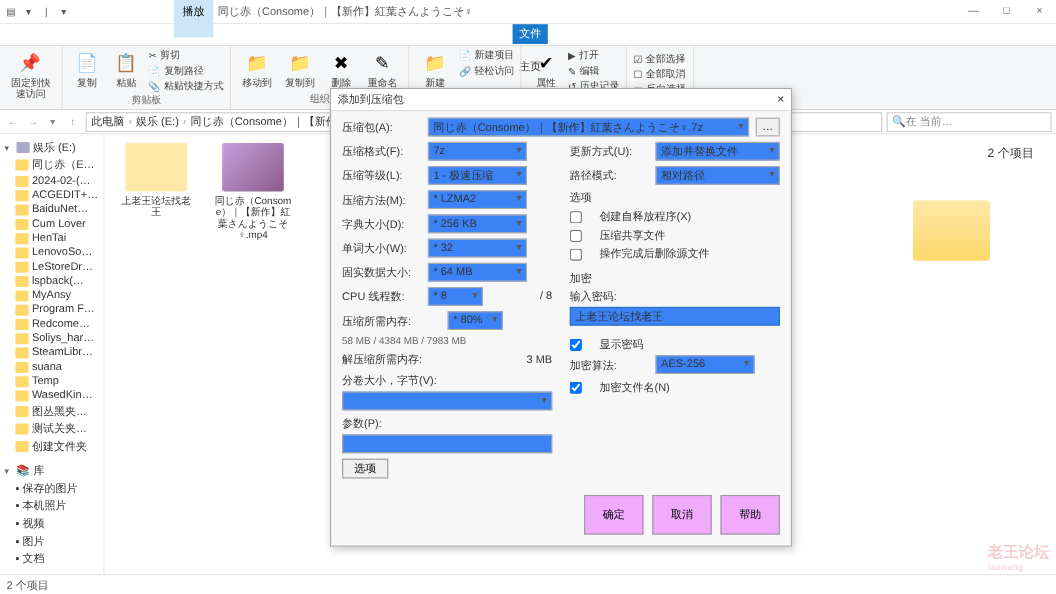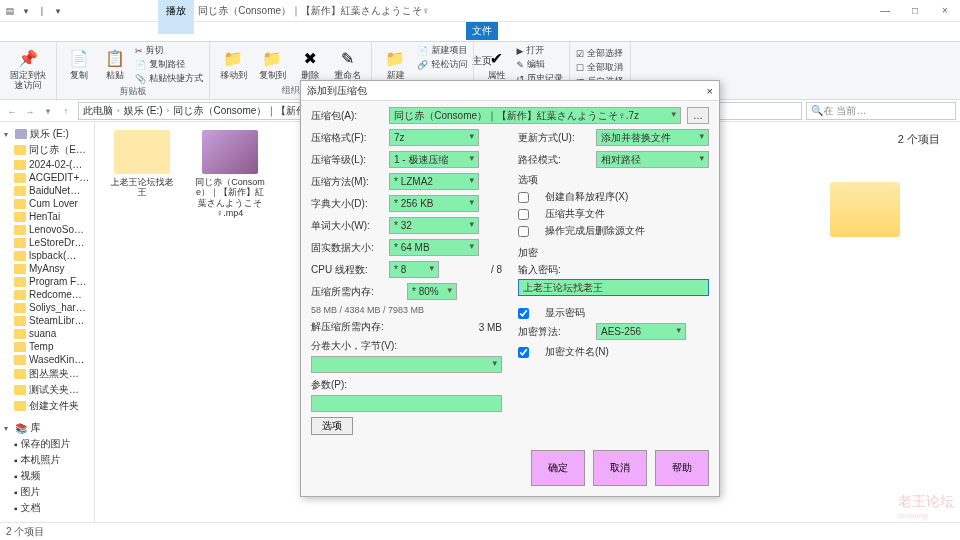--- a/index.html
+++ b/index.html
@@ -55,31 +55,31 @@
 .thumbs { display: flex; gap: 18px; }
 .thumb { display: flex; flex-direction: column; align-items: center; width: 70px; }
 .thumb .img { width: 56px; height: 44px; background: #ffe9a8; border-radius: 2px; margin-bottom: 3px; }
 .thumb.video .img { background: linear-gradient(135deg,#c9a0dc,#8b5a8b); position: relative; }
 .thumb .cap { font-size: 9px; color: #333; text-align: center; line-height: 1.15; word-break: break-all; }
 
 
 .statusbar { position: absolute; bottom: 0; left: 0; right: 0; height: 18px; border-top: 1px solid #e5e5e5; display: flex; align-items: center; padding: 0 6px; font-size: 10px; color: #555; }
 
 
-.watermark { position: absolute; right: 6px; bottom: 20px; font-size: 14px; color: #f3c0c0; font-weight: normal; opacity: .8; }
+.watermark { position: absolute; right: 6px; bottom: 20px; font-size: 14px; color: #f3c0c0; font-weight: bold; opacity: .8; }
 .watermark .sub { font-size: 8px; display: block; color: #f6d2d2; }
 
 
 .dialog { position: absolute; left: 300px; top: 80px; width: 420px; background: #f7f7f7; border: 1px solid #aaa; box-shadow: 2px 2px 8px rgba(0,0,0,.25); font-size: 10px; color: #333; }
 .dialog .dlg-title { height: 20px; background: #fff; border-bottom: 1px solid #ddd; display: flex; align-items: center; padding: 0 6px; justify-content: space-between; }
 .dialog .dlg-title .close { font-size: 11px; color: #333; }
 .dialog .dlg-body { padding: 6px 10px 10px; }
 .dialog .row { display: flex; align-items: center; margin-bottom: 5px; gap: 6px; }
 .dialog .row .lab { width: 72px; color: #333; }
-.dialog .field { border: 1px solid #aaa; background: #86efac; height: 17px; padding: 0 4px; display: flex; align-items: center; flex: 1; text-align: center; }
+.dialog .field { border: 1px solid #aaa; background: #3b82f6; height: 17px; padding: 0 4px; display: flex; align-items: center; flex: 1; text-align: center; }
 .dialog .combo { position: relative; }
 .dialog .combo::after { content: "▾"; position: absolute; right: 4px; top: 1px; font-size: 9px; color: #555; }
 .dialog .twocol { display: flex; gap: 16px; }
 .dialog .col { flex: 1; }
 .dialog .section-label { margin: 4px 0 3px; color: #333; }
 .dialog .chk { display: flex; align-items: center; gap: 16px; margin-bottom: 3px; }
 .dialog .chk input { width: 11px; height: 11px; }
 .dialog .info-line { display: flex; justify-content: space-between; }
 .dialog .btnrow { display: flex; justify-content: flex-end; gap: 8px; margin-top: 10px; }
 .dialog .btn { border: 1px solid #999; background: #f0abfc; padding: 10px 16px; font-size: 10px; }

